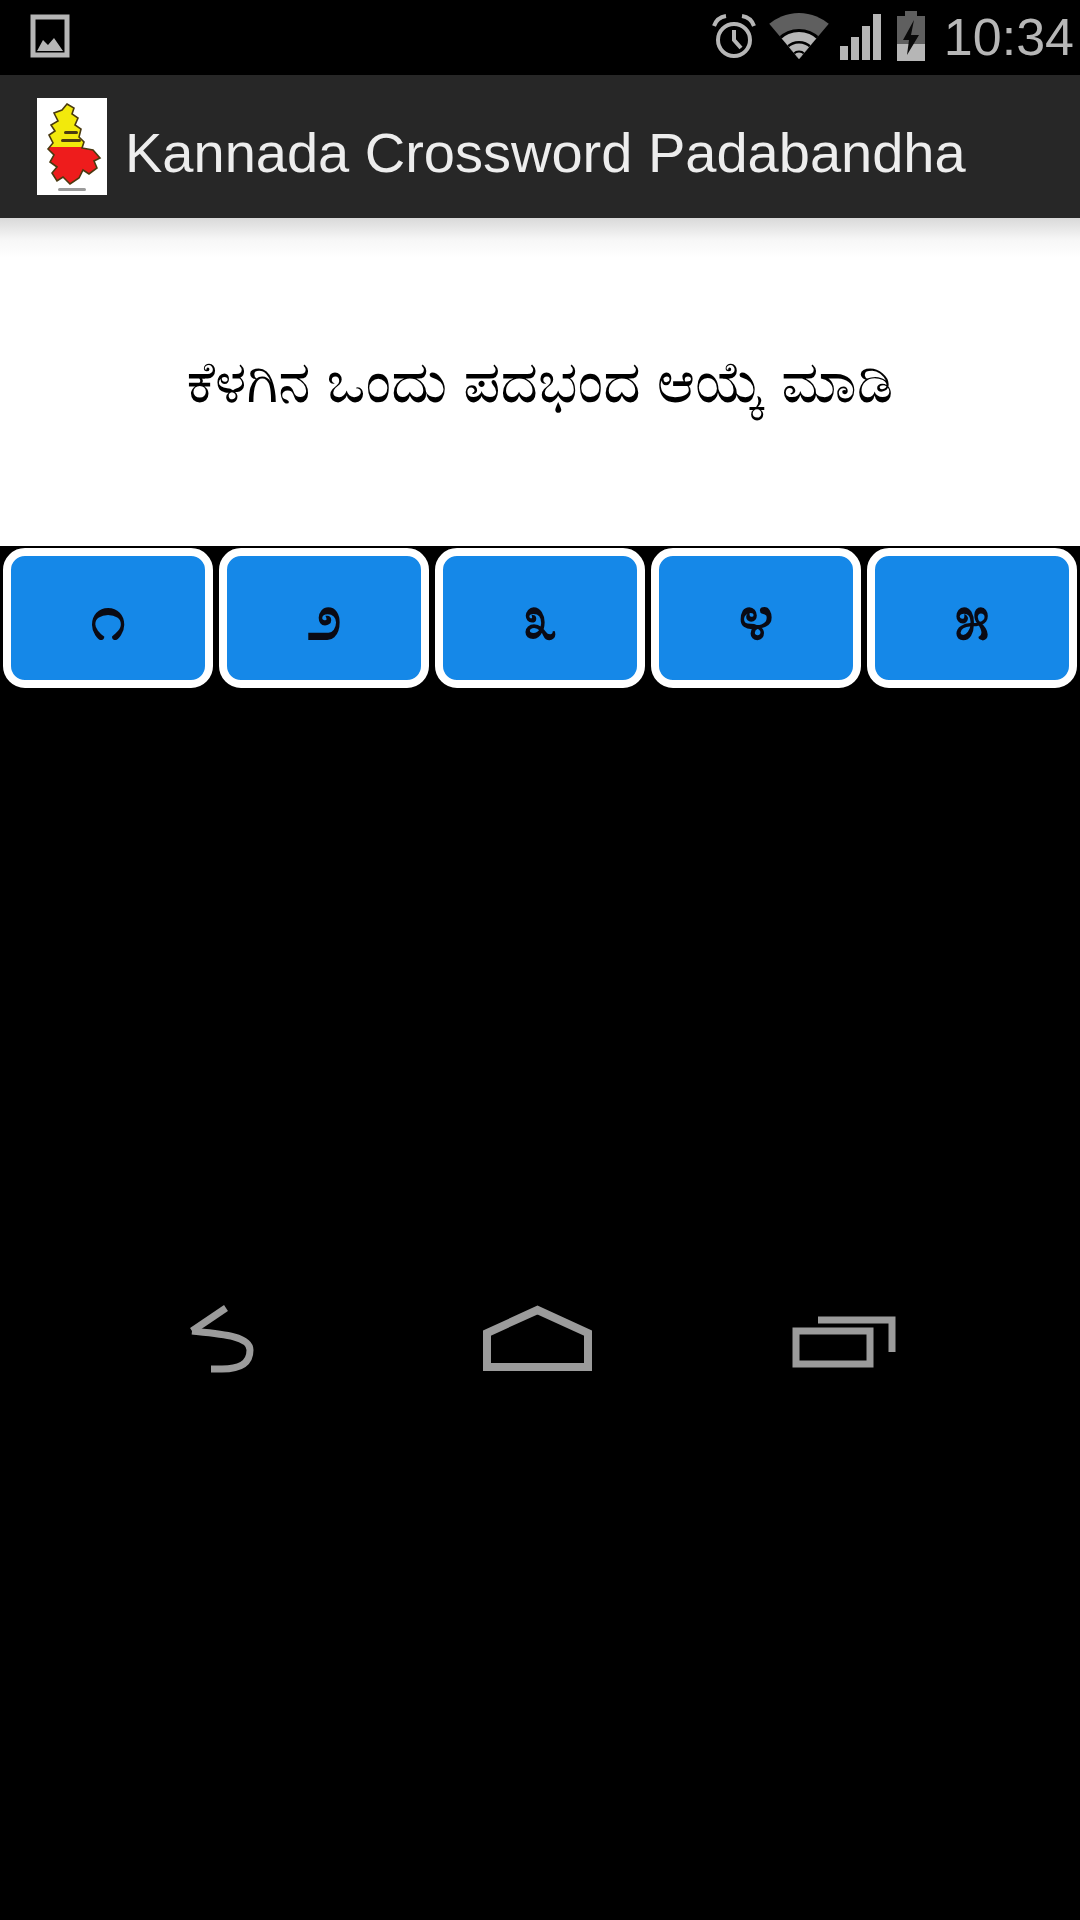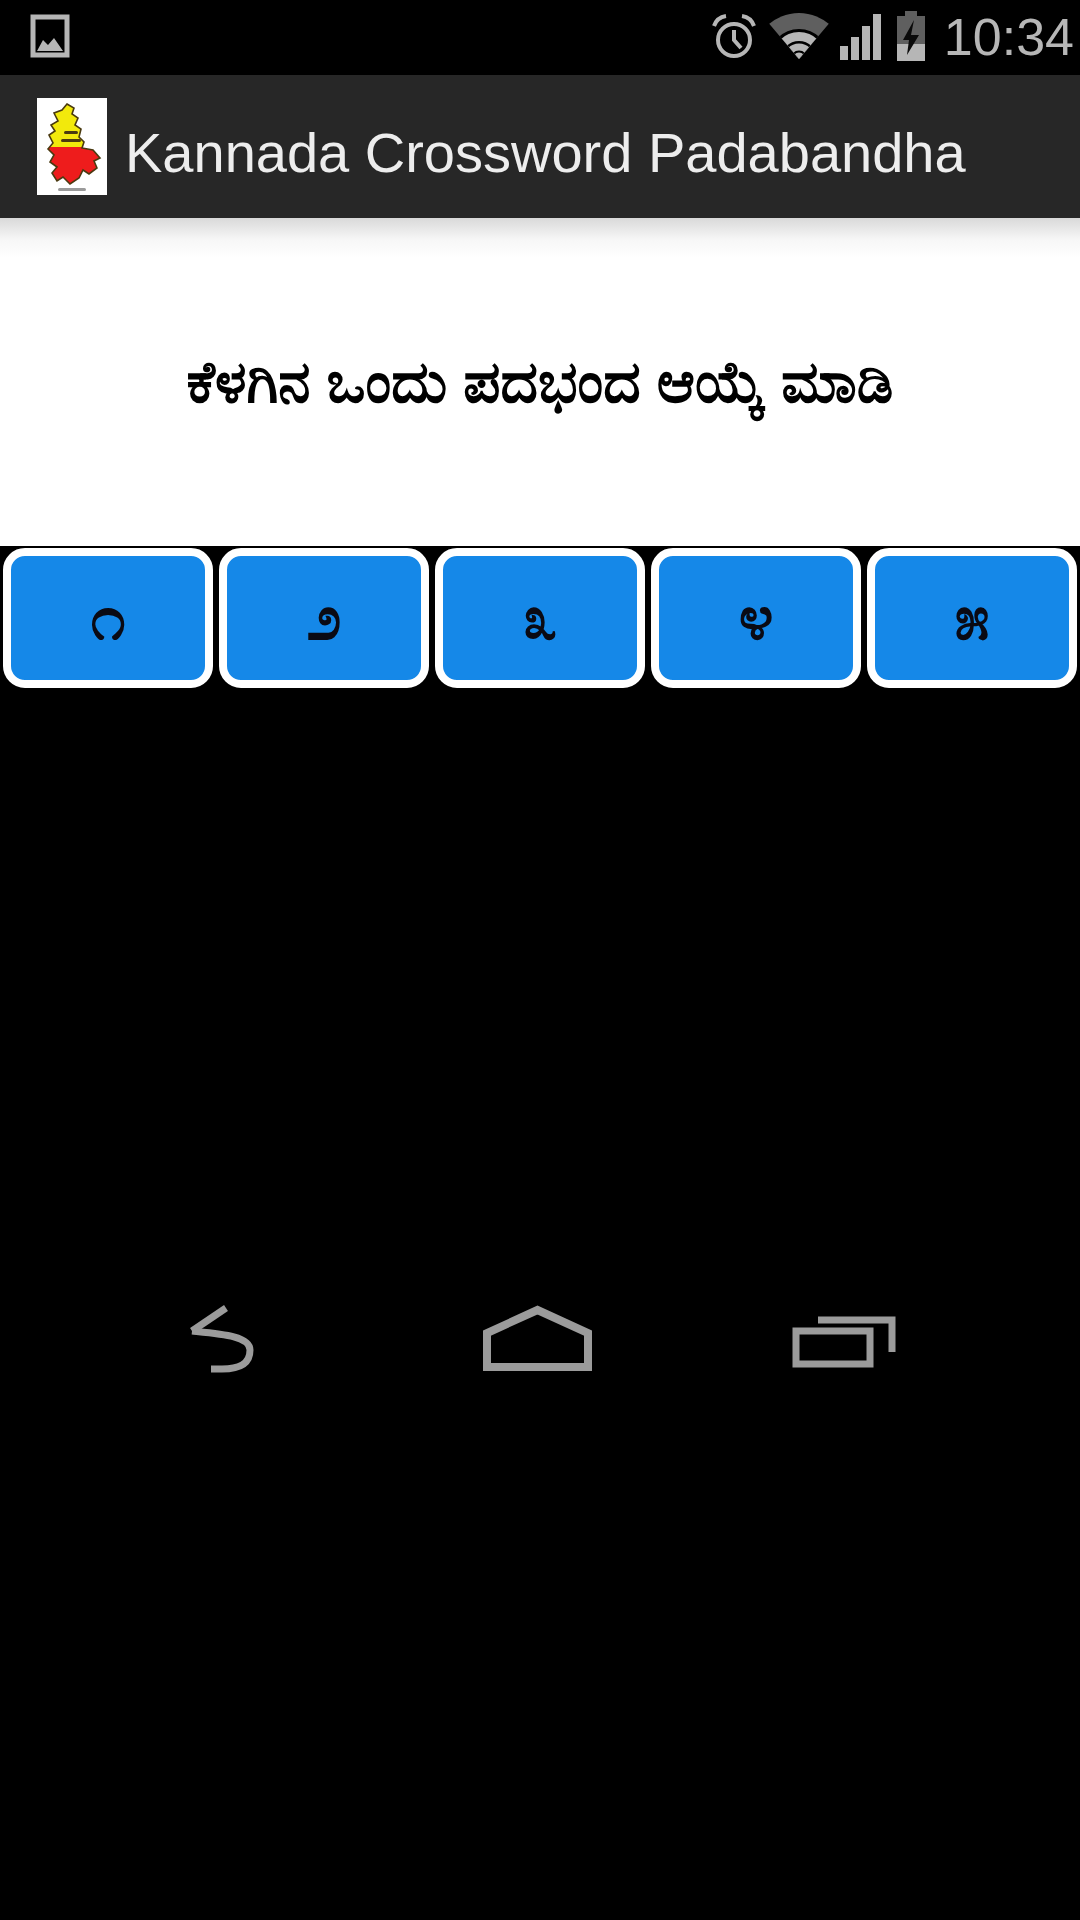--- a/index.html
+++ b/index.html
@@ -81,21 +81,21 @@
     width: 100%;
     height: 328px;
     background: linear-gradient(to bottom, #d9d9d9 0px, #f7f7f7 22px, var(--panel-bg, #ffffff) 40px);
     display: flex;
     align-items: center;
     justify-content: center;
   }
   .instruction-heading {
     margin: 16px;
     font-size: 58px;
-    font-weight: 700;
+    font-weight: 400;
     color: var(--heading-color, #000);
     text-align: center;
     white-space: nowrap;
   }
 
   
   .puzzle-row {
     position: absolute;
     top: 548px; left: 0;
     width: 100%;

